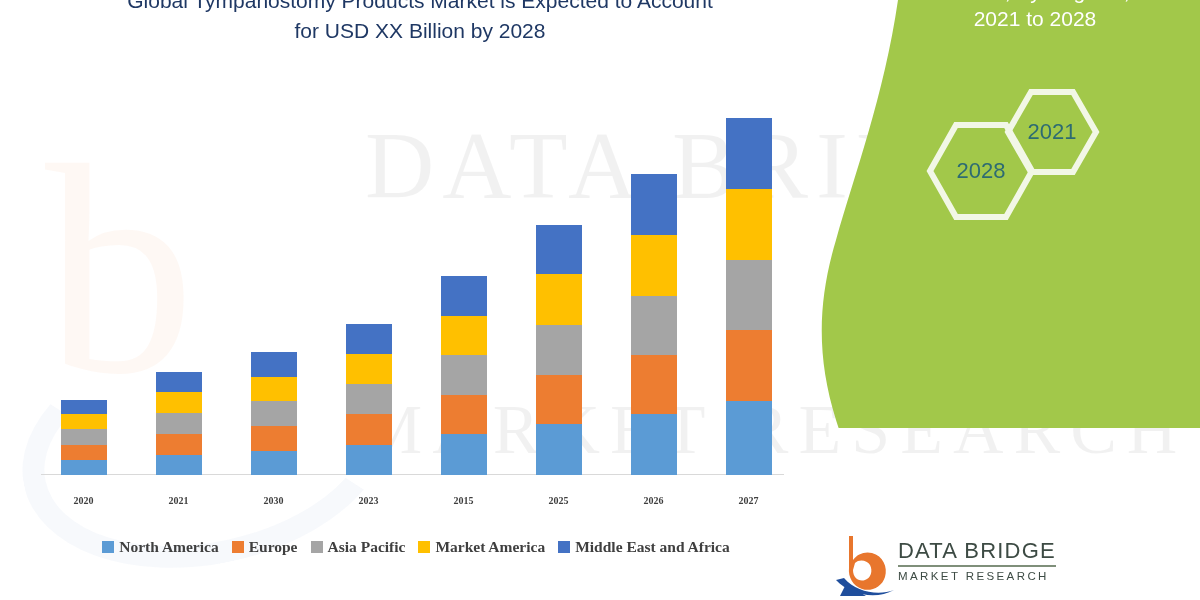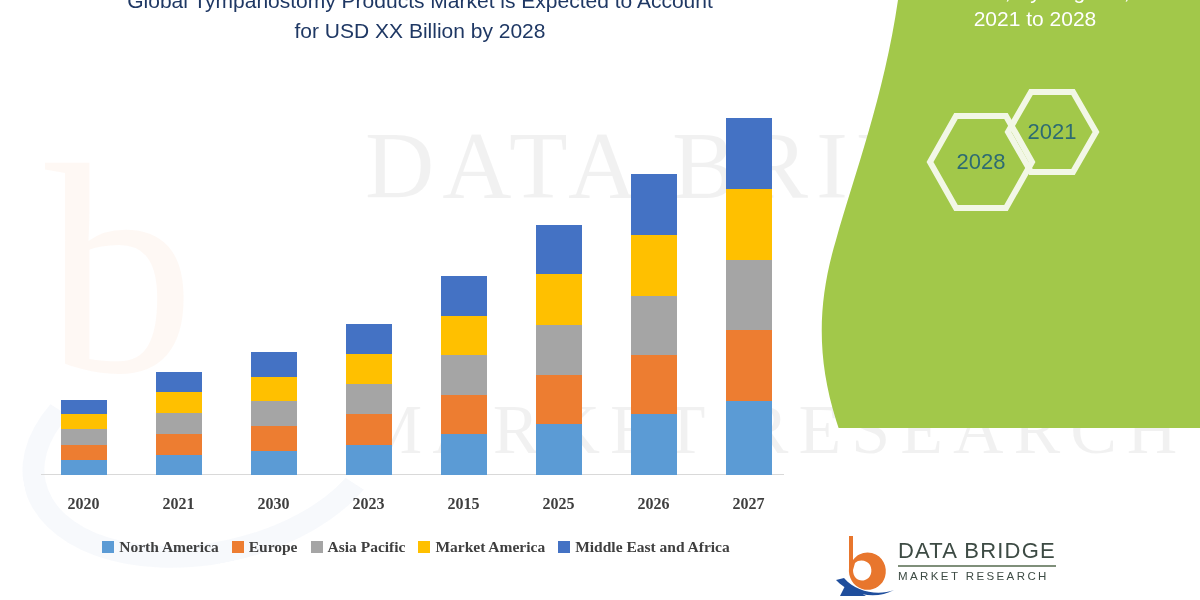--- a/index.html
+++ b/index.html
@@ -97,21 +97,21 @@
   .hex {
     position: absolute;
     color: #2d6b72;
     font-size: 22px;
     display: flex;
     align-items: center;
     justify-content: center;
   }
   .hex svg { position: absolute; left: 0; top: 0; }
   .hex span { position: relative; z-index: 2; }
-  .hex-2028 { left: 24px; top: 20px; width: 110px; height: 100px; }
+  .hex-2028 { left: 24px; top: 29px; width: 110px; height: 100px; }
   .hex-2021 { left: 102px; top: -4px; width: 96px; height: 88px; }
 
   .brand-text {
     position: absolute;
     right: 12px;
     top: 250px;
     width: 300px;
     text-align: center;
     color: #2d6b72;
     font-size: 21px;
@@ -211,21 +211,21 @@
     position: absolute;
     left: 36px;
     top: 495px;
     width: 760px;
     display: flex;
     justify-content: space-around;
   }
   .axis-label {
     width: 90px;
     text-align: center;
-    font-size: 16px;
+    font-size: 10px;
     color: #3f3f3f;
     font-weight: 700;
     font-family: "Liberation Serif", serif;
   }
 
   .legend {
     position: absolute;
     left: 36px;
     top: 538px;
     width: 760px;

